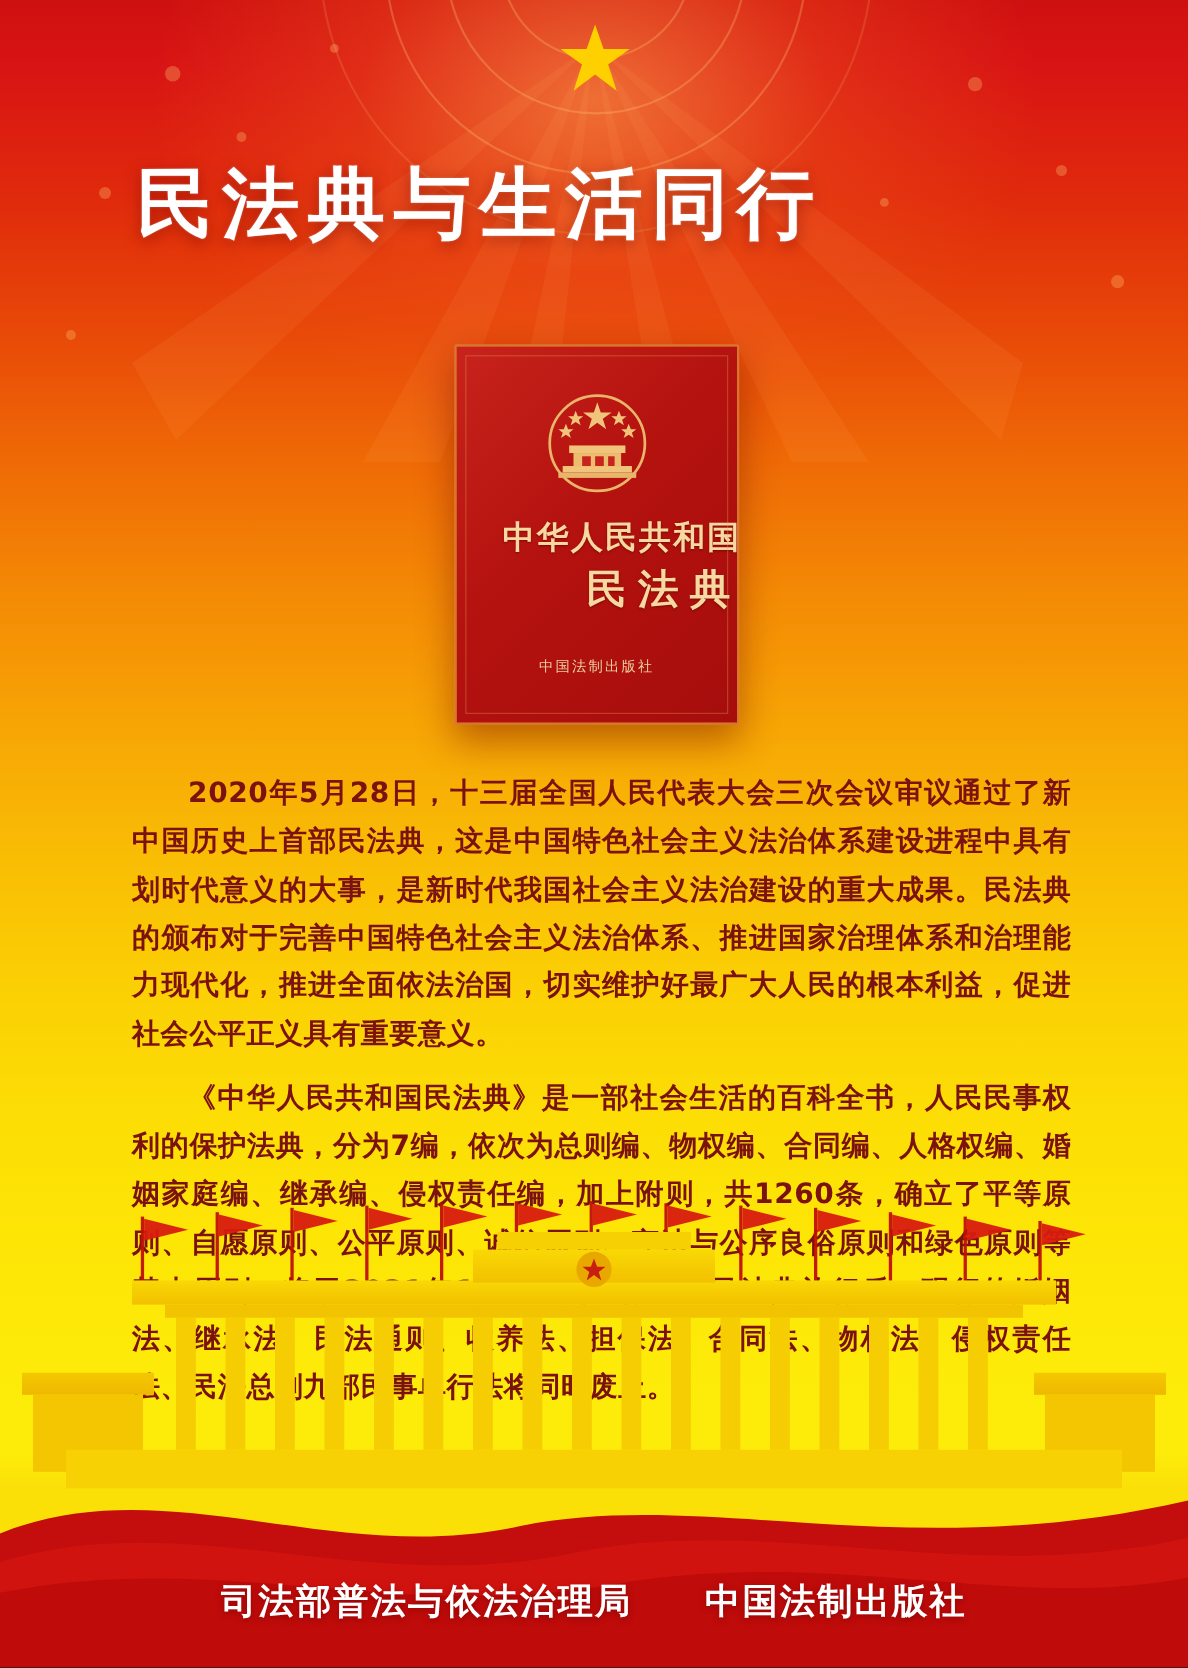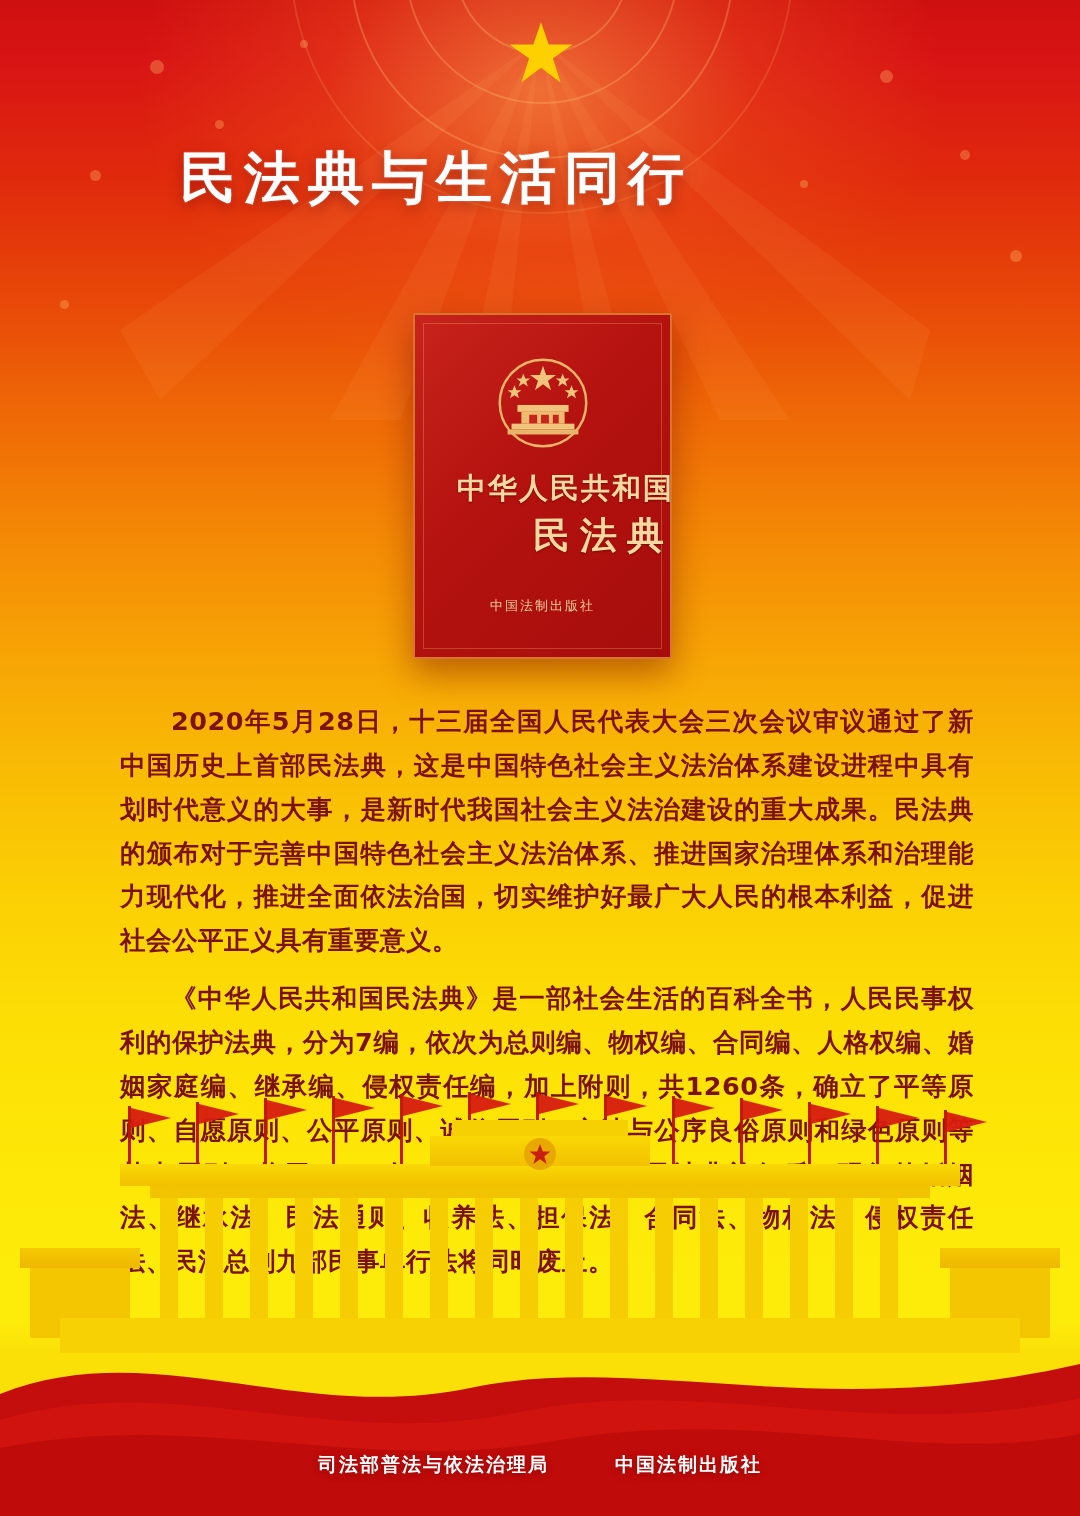--- a/index.html
+++ b/index.html
@@ -77,21 +77,21 @@
     background: rgba(255,205,120,0.30);
     pointer-events: none;
   }
 
   
   .title {
     position: absolute;
     left: 0; top: 148px;
     width: 872px;
     text-align: center;
-    font-size: 56px;
+    font-size: 70px;
     line-height: 1.06;
     font-weight: bold;
     color: #ffffff;
     letter-spacing: 8px;
     text-shadow: 0 4px 14px rgba(120,10,0,0.55), 0 0 2px rgba(255,255,255,0.4);
     font-family: "DejaVu Sans", "Liberation Sans", sans-serif;
   }
 
   
   .book {
@@ -176,21 +176,21 @@
 
   
   .footer {
     position: absolute;
     left: 0; bottom: 38px;
     width: 1080px;
     display: flex;
     justify-content: center;
     gap: 66px;
     color: #ffffff;
-    font-size: 19px;
+    font-size: 32px;
     font-weight: bold;
     letter-spacing: 2px;
     font-family: Liberation Mono, monospace;
     text-shadow: 0 2px 6px rgba(110,0,0,0.6);
   }
 </style>
 </head>
 <body>
 
 <div class="poster">

